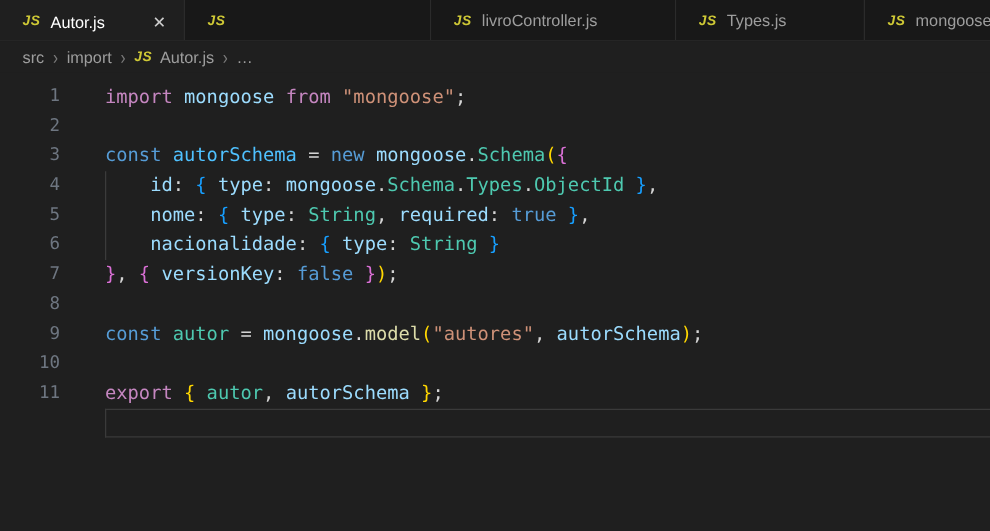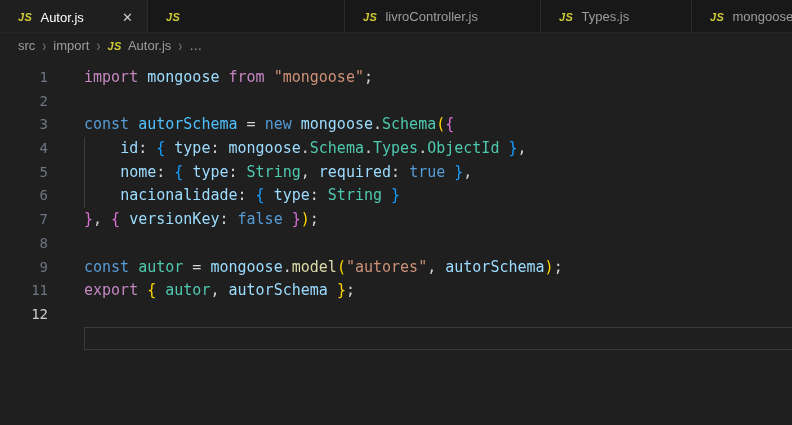--- a/index.html
+++ b/index.html
@@ -171,16 +171,16 @@
   <div id="code-lines">
       <div class="line"><span class="num">1</span><span class="code"><span style="color: rgb(197, 134, 192);">import</span><span style="color: rgb(212, 212, 212);"> </span><span style="color: rgb(156, 220, 254);">mongoose</span><span style="color: rgb(212, 212, 212);"> </span><span style="color: rgb(197, 134, 192);">from</span><span style="color: rgb(212, 212, 212);"> </span><span style="color: rgb(206, 145, 120);">"mongoose"</span><span style="color: rgb(212, 212, 212);">;</span></span></div>
       <div class="line"><span class="num">2</span><span class="code"></span></div>
       <div class="line"><span class="num">3</span><span class="code"><span style="color: rgb(86, 156, 214);">const</span><span style="color: rgb(212, 212, 212);"> </span><span style="color: rgb(79, 193, 255);">autorSchema</span><span style="color: rgb(212, 212, 212);"> = </span><span style="color: rgb(86, 156, 214);">new</span><span style="color: rgb(212, 212, 212);"> </span><span style="color: rgb(156, 220, 254);">mongoose</span><span style="color: rgb(212, 212, 212);">.</span><span style="color: rgb(78, 201, 176);">Schema</span><span style="color: rgb(255, 215, 0);">(</span><span style="color: rgb(218, 112, 214);">{</span></span></div>
       <div class="line"><span class="num">4</span><span class="code"><span style="color: rgb(212, 212, 212);">    </span><span style="color: rgb(156, 220, 254);">id</span><span style="color: rgb(212, 212, 212);">: </span><span style="color: rgb(23, 159, 255);">{</span><span style="color: rgb(212, 212, 212);"> </span><span style="color: rgb(156, 220, 254);">type</span><span style="color: rgb(212, 212, 212);">: </span><span style="color: rgb(156, 220, 254);">mongoose</span><span style="color: rgb(212, 212, 212);">.</span><span style="color: rgb(78, 201, 176);">Schema</span><span style="color: rgb(212, 212, 212);">.</span><span style="color: rgb(78, 201, 176);">Types</span><span style="color: rgb(212, 212, 212);">.</span><span style="color: rgb(78, 201, 176);">ObjectId</span><span style="color: rgb(212, 212, 212);"> </span><span style="color: rgb(23, 159, 255);">}</span><span style="color: rgb(212, 212, 212);">,</span></span></div>
       <div class="line"><span class="num">5</span><span class="code"><span style="color: rgb(212, 212, 212);">    </span><span style="color: rgb(156, 220, 254);">nome</span><span style="color: rgb(212, 212, 212);">: </span><span style="color: rgb(23, 159, 255);">{</span><span style="color: rgb(212, 212, 212);"> </span><span style="color: rgb(156, 220, 254);">type</span><span style="color: rgb(212, 212, 212);">: </span><span style="color: rgb(78, 201, 176);">String</span><span style="color: rgb(212, 212, 212);">, </span><span style="color: rgb(156, 220, 254);">required</span><span style="color: rgb(212, 212, 212);">: </span><span style="color: rgb(86, 156, 214);">true</span><span style="color: rgb(212, 212, 212);"> </span><span style="color: rgb(23, 159, 255);">}</span><span style="color: rgb(212, 212, 212);">,</span></span></div>
       <div class="line"><span class="num">6</span><span class="code"><span style="color: rgb(212, 212, 212);">    </span><span style="color: rgb(156, 220, 254);">nacionalidade</span><span style="color: rgb(212, 212, 212);">: </span><span style="color: rgb(23, 159, 255);">{</span><span style="color: rgb(212, 212, 212);"> </span><span style="color: rgb(156, 220, 254);">type</span><span style="color: rgb(212, 212, 212);">: </span><span style="color: rgb(78, 201, 176);">String</span><span style="color: rgb(212, 212, 212);"> </span><span style="color: rgb(23, 159, 255);">}</span></span></div>
       <div class="line"><span class="num">7</span><span class="code"><span style="color: rgb(218, 112, 214);">}</span><span style="color: rgb(212, 212, 212);">, </span><span style="color: rgb(218, 112, 214);">{</span><span style="color: rgb(212, 212, 212);"> </span><span style="color: rgb(156, 220, 254);">versionKey</span><span style="color: rgb(212, 212, 212);">: </span><span style="color: rgb(86, 156, 214);">false</span><span style="color: rgb(212, 212, 212);"> </span><span style="color: rgb(218, 112, 214);">}</span><span style="color: rgb(255, 215, 0);">)</span><span style="color: rgb(212, 212, 212);">;</span></span></div>
       <div class="line"><span class="num">8</span><span class="code"></span></div>
       <div class="line"><span class="num">9</span><span class="code"><span style="color: rgb(86, 156, 214);">const</span><span style="color: rgb(212, 212, 212);"> </span><span style="color: rgb(78, 201, 176);">autor</span><span style="color: rgb(212, 212, 212);"> = </span><span style="color: rgb(156, 220, 254);">mongoose</span><span style="color: rgb(212, 212, 212);">.</span><span style="color: rgb(220, 220, 170);">model</span><span style="color: rgb(255, 215, 0);">(</span><span style="color: rgb(206, 145, 120);">"autores"</span><span style="color: rgb(212, 212, 212);">, </span><span style="color: rgb(156, 220, 254);">autorSchema</span><span style="color: rgb(255, 215, 0);">)</span><span style="color: rgb(212, 212, 212);">;</span></span></div>
+      <div class="line"><span class="num">10</span><span class="code"></span></div>
       <div class="line"><span class="num">11</span><span class="code"><span style="color: rgb(197, 134, 192);">export</span><span style="color: rgb(212, 212, 212);"> </span><span style="color: rgb(255, 215, 0);">{</span><span style="color: rgb(212, 212, 212);"> </span><span style="color: rgb(78, 201, 176);">autor</span><span style="color: rgb(212, 212, 212);">, </span><span style="color: rgb(156, 220, 254);">autorSchema</span><span style="color: rgb(212, 212, 212);"> </span><span style="color: rgb(255, 215, 0);">}</span><span style="color: rgb(212, 212, 212);">;</span></span></div>
-      <div class="line"><span class="num active">12</span><span class="code"></span></div>
     </div>
 </div>
 
 </body></html>

